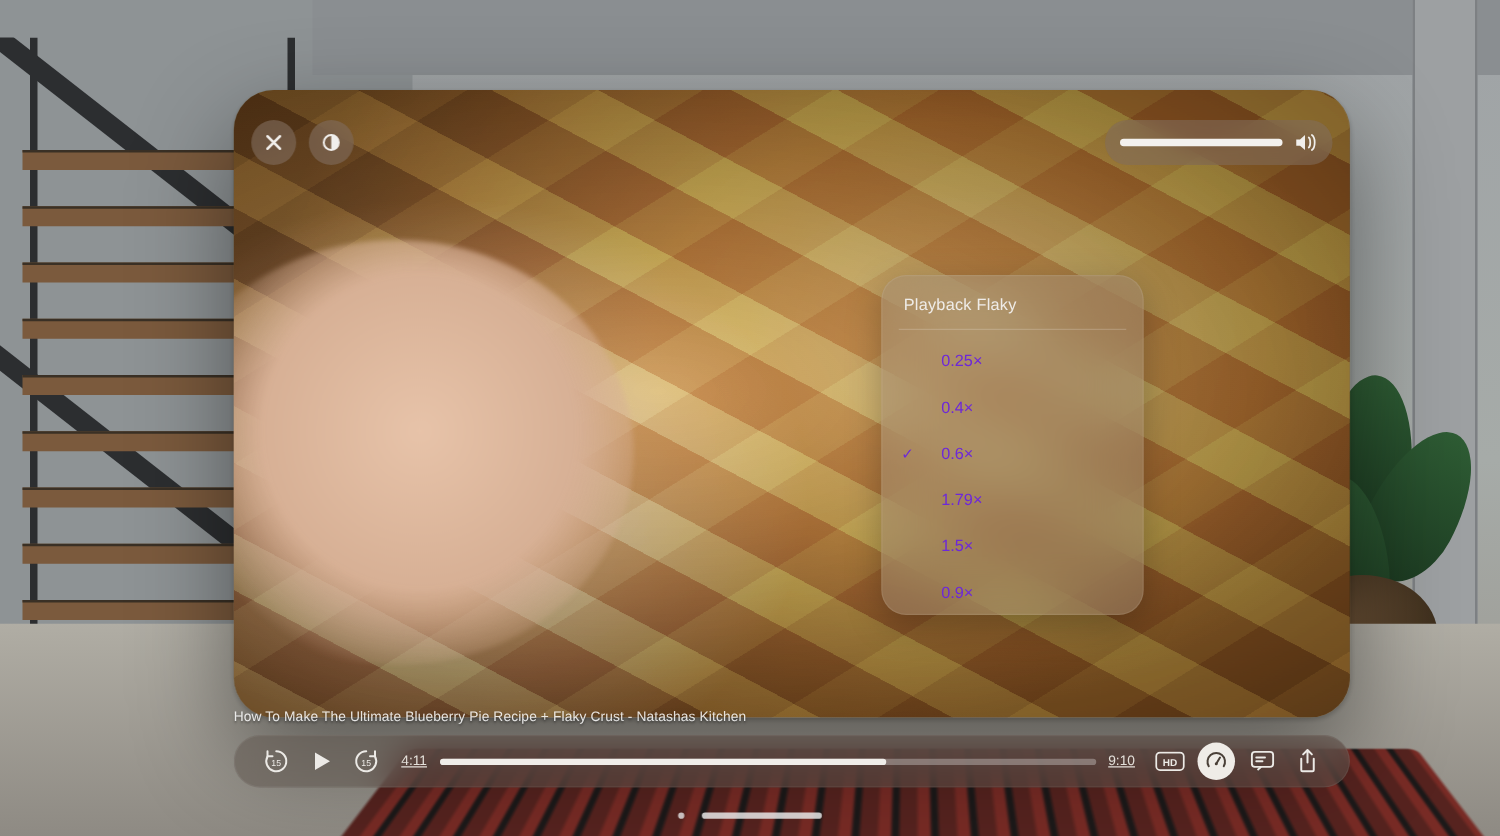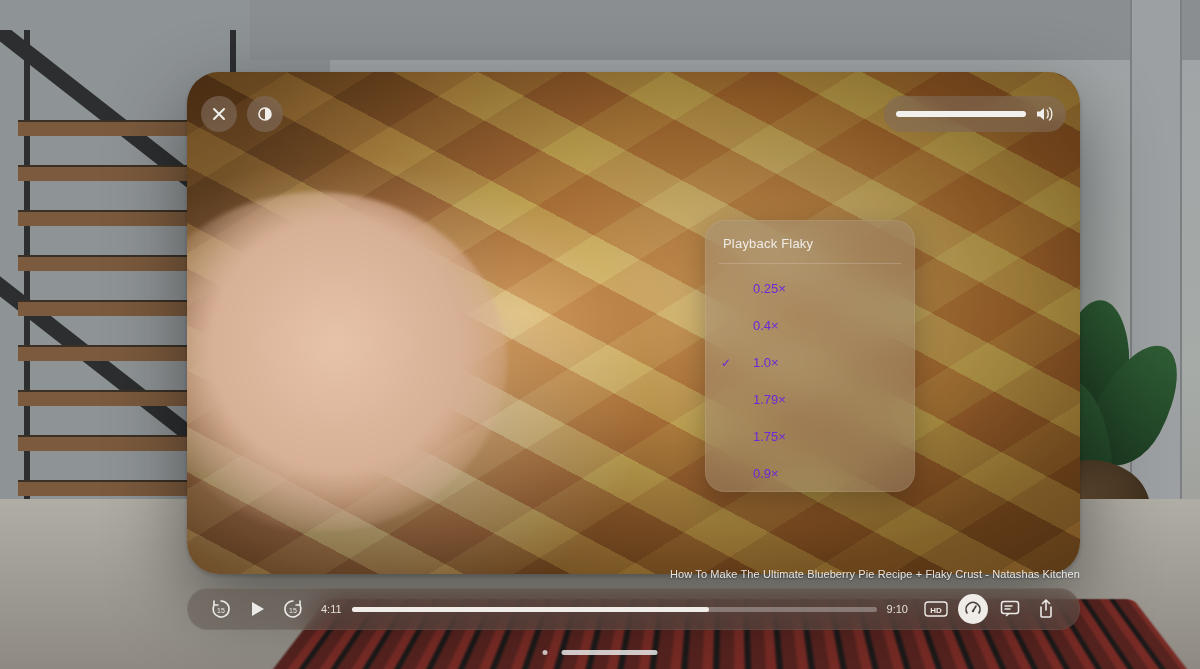--- a/index.html
+++ b/index.html
@@ -52,26 +52,26 @@
   .vol-icon{margin-left:10px;color:#f1efec;display:flex;}
   
   .popover{position:absolute;right:165px;top:148px;width:210px;border-radius:20px;overflow:hidden;
     background:rgba(158,140,120,.45);backdrop-filter:blur(22px);box-shadow:0 8px 28px rgba(0,0,0,.25),inset 0 0 0 1px rgba(255,255,255,.08);}
   .popover .header{padding:16px 18px 12px;color:#efece8;font-size:13px;letter-spacing:.2px;}
   .popover .sep{height:1px;margin:0 14px 6px;background:rgba(255,255,255,.18);}
   .popover .item{position:relative;padding:11px 18px 11px 48px;color:#6d28d9;font-size:13px;cursor:default;}
   .popover .item .chk{position:absolute;left:16px;top:50%;transform:translateY(-50%);font-size:12px;}
   
   .transport{position:absolute;left:187px;top:574px;width:893px;height:56px;}
-  .video-title{position:absolute;left:0;right:0;top:-6px;text-align:right;color:rgba(255,255,255,.85);font-size:11px;letter-spacing:.1px;text-shadow:0 1px 2px rgba(0,0,0,.4);}
+  .video-title{position:absolute;left:0;right:0;top:-6px;text-align:left;color:rgba(255,255,255,.85);font-size:11px;letter-spacing:.1px;text-shadow:0 1px 2px rgba(0,0,0,.4);}
   .ctrl-bar{position:absolute;left:0;right:0;top:14px;height:42px;border-radius:24px;
     background:rgba(95,85,78,.5);backdrop-filter:blur(14px);display:flex;align-items:center;padding:0 16px;box-sizing:border-box;
     box-shadow:inset 0 0 0 1px rgba(255,255,255,.06);}
   .ctrl-bar .btn{width:28px;height:28px;display:flex;align-items:center;justify-content:center;color:#eceae6;margin:0 4px;}
-  .ctrl-bar .time{font-size:11px;color:#e4e0da;margin:0 10px;}
+  .ctrl-bar .time{font-size:11px;color:#e4e0da;margin:0 10px;text-decoration:underline;}
   .timeline{flex:1;height:5px;border-radius:3px;background:rgba(255,255,255,.3);position:relative;}
   .timeline .prog{position:absolute;left:0;top:0;bottom:0;border-radius:3px;background:#f0ede9;}
   .ctrl-bar .active{background:#efece7;color:#4a4038;border-radius:50%;}
   
   .home-ind{position:absolute;left:50%;transform:translateX(-50%);bottom:14px;display:flex;gap:14px;align-items:center;}
   .home-ind .dot{width:5px;height:5px;border-radius:50%;background:rgba(230,230,230,.8);}
   .home-ind .bar{width:96px;height:5px;border-radius:3px;background:rgba(230,230,230,.85);}
   svg{display:block}
 </style>
 </head>
@@ -135,23 +135,23 @@
           <path d="M11 4c1.6 1 1.6 7 0 8M13.5 2c3 2 3 10 0 12" stroke="currentColor" stroke-width="1.4" fill="none" stroke-linecap="round"></path>
         </svg>
     </span>
   </div>
 
   <div class="popover">
     <div class="header">Playback Flaky</div>
     <div class="sep"></div>
     <div class="item"><span>0.25×</span></div>
     <div class="item"><span>0.4×</span></div>
-    <div class="item"><span class="chk">✓</span><span>1.0×</span></div>
+    <div class="item"><span class="chk">✓</span><span>0.6×</span></div>
     <div class="item"><span>1.79×</span></div>
-    <div class="item"><span>1.75×</span></div>
+    <div class="item"><span>1.5×</span></div>
     <div class="item"><span>0.9×</span></div>
   </div>
 </div>
 
 <div class="transport">
   <div class="video-title">How To Make The Ultimate Blueberry Pie Recipe + Flaky Crust - Natashas Kitchen</div>
   <div class="ctrl-bar">
     <div class="btn">
       <svg width="22" height="22" viewBox="0 0 22 22">
           <path d="M11 3a8 8 0 1 1-7 4.2" fill="none" stroke="currentColor" stroke-width="1.6" stroke-linecap="round"></path>

